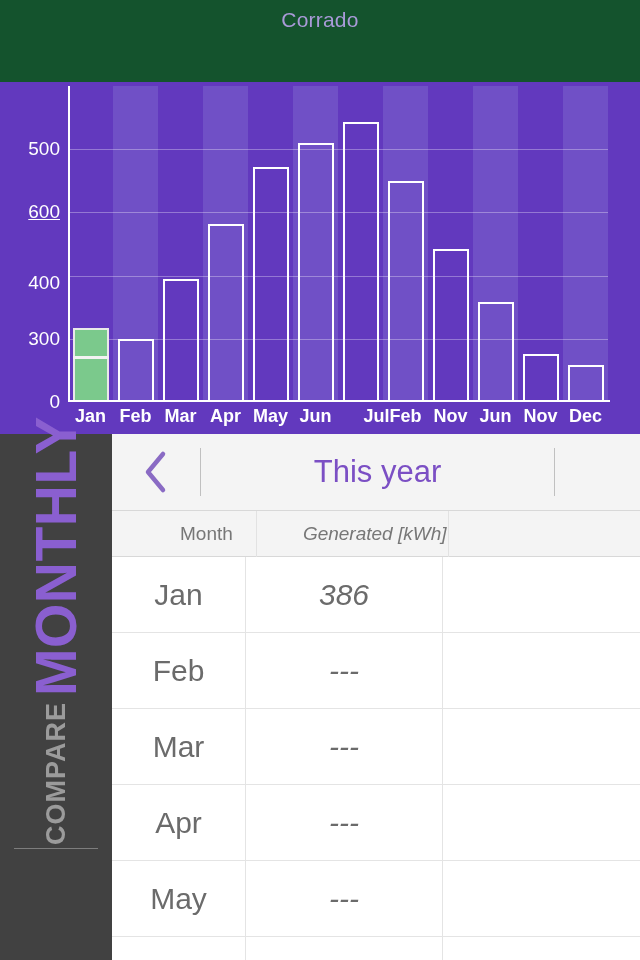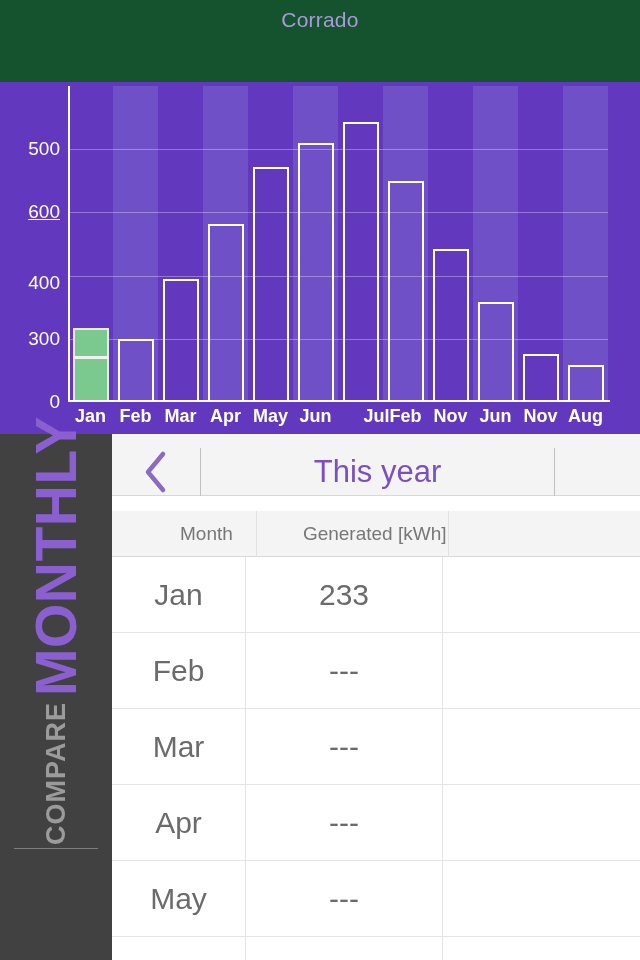--- a/index.html
+++ b/index.html
@@ -100,21 +100,21 @@
     letter-spacing:0.5px; line-height:1;
   }
   #sidebar-div {
     position:absolute; left:14px; top:414px; width:84px;
     height:1px; background:#7d7d7d;
   }
 
   
   #navbar {
     position:absolute; left:112px; top:434px;
-    width:528px; height:62px;
+    width:528px; height:77px;
     background:#f4f4f4;
     border-bottom:1px solid #d8d8d8;
   }
   #nav-back {
     position:absolute; left:0; top:0; width:88px; height:76px;
     display:flex; align-items:center; justify-content:center;
   }
   #nav-div-1 { position:absolute; left:88px; top:14px; width:1px; height:48px; background:#c0c0c0; }
   #nav-div-2 { position:absolute; left:442px; top:14px; width:1px; height:48px; background:#c0c0c0; }
   #nav-title {
@@ -143,21 +143,21 @@
     height:46px;
     margin-left:45px;
   }
   .trow { display:flex; height:76px; border-bottom:1px solid #e4e4e4; }
   .trow .td {
     display:flex; align-items:center; justify-content:center;
     height:75px; border-right:1px solid #e4e4e4;
     font-size:30px; color:#6b6b6b; font-weight:400;
   }
   .col-month { width:134px; }
-  .col-value { width:197px; }
+  .col-value { width:197px;font-style:italic; }
   .col-extra { width:197px; border-right:none !important; }
 </style>
 </head>
 <body>
 
 <div id="header">
   <div id="header-sub">Corrado</div>
 </div>
 
 <div id="chart">
@@ -200,21 +200,21 @@
     <div class="xlabel" style="left: 113px; width: 45px;">Feb</div>
     <div class="xlabel" style="left: 158px; width: 45px;">Mar</div>
     <div class="xlabel" style="left: 203px; width: 45px;">Apr</div>
     <div class="xlabel" style="left: 248px; width: 45px;">May</div>
     <div class="xlabel" style="left: 293px; width: 45px;">Jun</div>
     <div class="xlabel" style="left: 354px; width: 45px;">Jul</div>
     <div class="xlabel" style="left: 383px; width: 45px;">Feb</div>
     <div class="xlabel" style="left: 428px; width: 45px;">Nov</div>
     <div class="xlabel" style="left: 473px; width: 45px;">Jun</div>
     <div class="xlabel" style="left: 518px; width: 45px;">Nov</div>
-    <div class="xlabel" style="left: 563px; width: 45px;">Aug</div>
+    <div class="xlabel" style="left: 563px; width: 45px;">Dec</div>
   </div>
 
 <div id="sidebar">
   <div id="sidebar-vert">
     <span id="sb-compare">COMPARE</span>
     <span id="sb-monthly">MONTHLY</span>
   </div>
   <div id="sidebar-div"></div>
 
 </div>
@@ -233,21 +233,21 @@
 
 <div id="table">
   <div id="thead">
     <div class="th col-month">Month</div>
     <div class="th col-value">Generated [kWh]</div>
     <div class="th col-extra"></div>
   </div>
   <div id="tbody">
       <div class="trow">
         <div class="td col-month">Jan</div>
-        <div class="td col-value">233</div>
+        <div class="td col-value">386</div>
         <div class="td col-extra"></div>
       </div>
       <div class="trow">
         <div class="td col-month">Feb</div>
         <div class="td col-value">---</div>
         <div class="td col-extra"></div>
       </div>
       <div class="trow">
         <div class="td col-month">Mar</div>
         <div class="td col-value">---</div>

